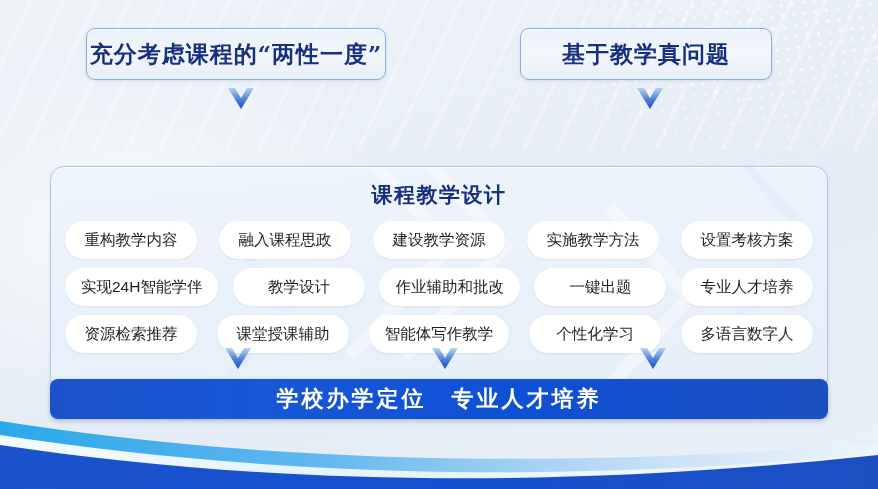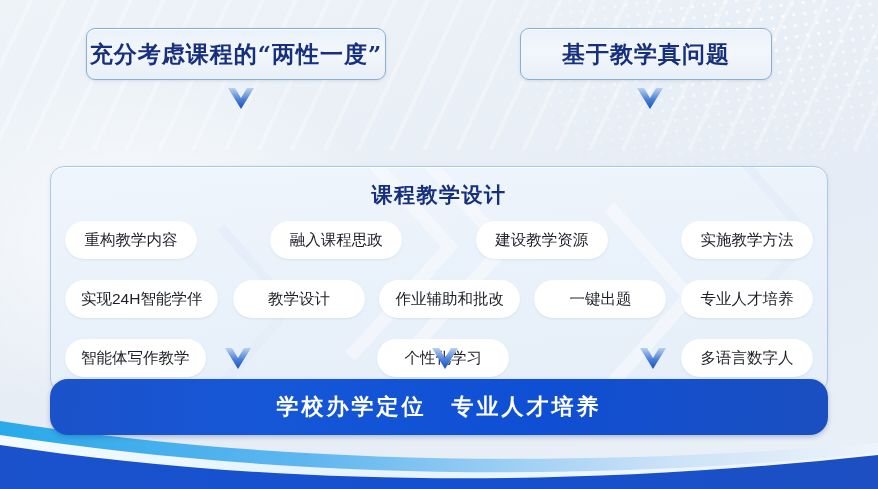--- a/index.html
+++ b/index.html
@@ -108,43 +108,43 @@
     letter-spacing: 1.5px;
     color: #16307d;
   }
 
   .pill-grid {
     position: relative;
     margin-top: 12px;
     padding: 0 14px;
     display: flex;
     flex-direction: column;
-    gap: 21px;
+    gap: 9px;
   }
   .pill-row { display: flex; justify-content: space-between; }
   .pill {
     height: 38px;
     min-width: 132px;
     padding: 0 16px;
     border-radius: 19px;
     background: #ffffff;
     display: flex; align-items: center; justify-content: center;
     font-size: 15.5px;
     font-weight: 500;
     color: #1c1f25;
     white-space: nowrap;
     box-shadow: 0 1px 2px rgba(70,100,140,.10);
   }
 
   
   #banner {
     position: absolute;
     left: 50px; top: 379px;
-    width: 778px; height: 56px;
-    border-radius: 18px;
+    width: 778px; height: 40px;
+    border-radius: 8px;
     background: linear-gradient(95deg, #1b52c9 0%, #1657d8 28%, #0f4fd4 62%, #1b4fc0 100%);
     box-shadow: 0 2px 5px rgba(20,50,120,.28);
     display: flex; align-items: center; justify-content: center;
   }
   #banner span {
     font-family: "DejaVu Serif", "Liberation Serif", serif;
     font-weight: 700;
     font-size: 22px;
     letter-spacing: 3px;
     color: #ffffff;
@@ -222,31 +222,34 @@
 
     <div id="panel-title">课程教学设计</div>
 
     <div class="pill-grid">
 
       <div class="pill-row">
         <div class="pill">重构教学内容</div>
         <div class="pill">融入课程思政</div>
         <div class="pill">建设教学资源</div>
         <div class="pill">实施教学方法</div>
+        <div class="pill">设置考核方案</div>
       </div>
 
       <div class="pill-row">
         <div class="pill">实现24H智能学伴</div>
         <div class="pill">教学设计</div>
         <div class="pill">作业辅助和批改</div>
         <div class="pill">一键出题</div>
         <div class="pill">专业人才培养</div>
       </div>
 
       <div class="pill-row">
+        <div class="pill">资源检索推荐</div>
+        <div class="pill">课堂授课辅助</div>
         <div class="pill">智能体写作教学</div>
         <div class="pill">个性化学习</div>
         <div class="pill">多语言数字人</div>
       </div>
 
     </div>
   </div>
 
   <svg id="chev-bot-1" class="chev" viewBox="0 0 26 22">
     <path d="M0,0 L13,21 L26,0 L19,0 L13,10 L7,0 Z" fill="url(#chevGrad)"></path>

